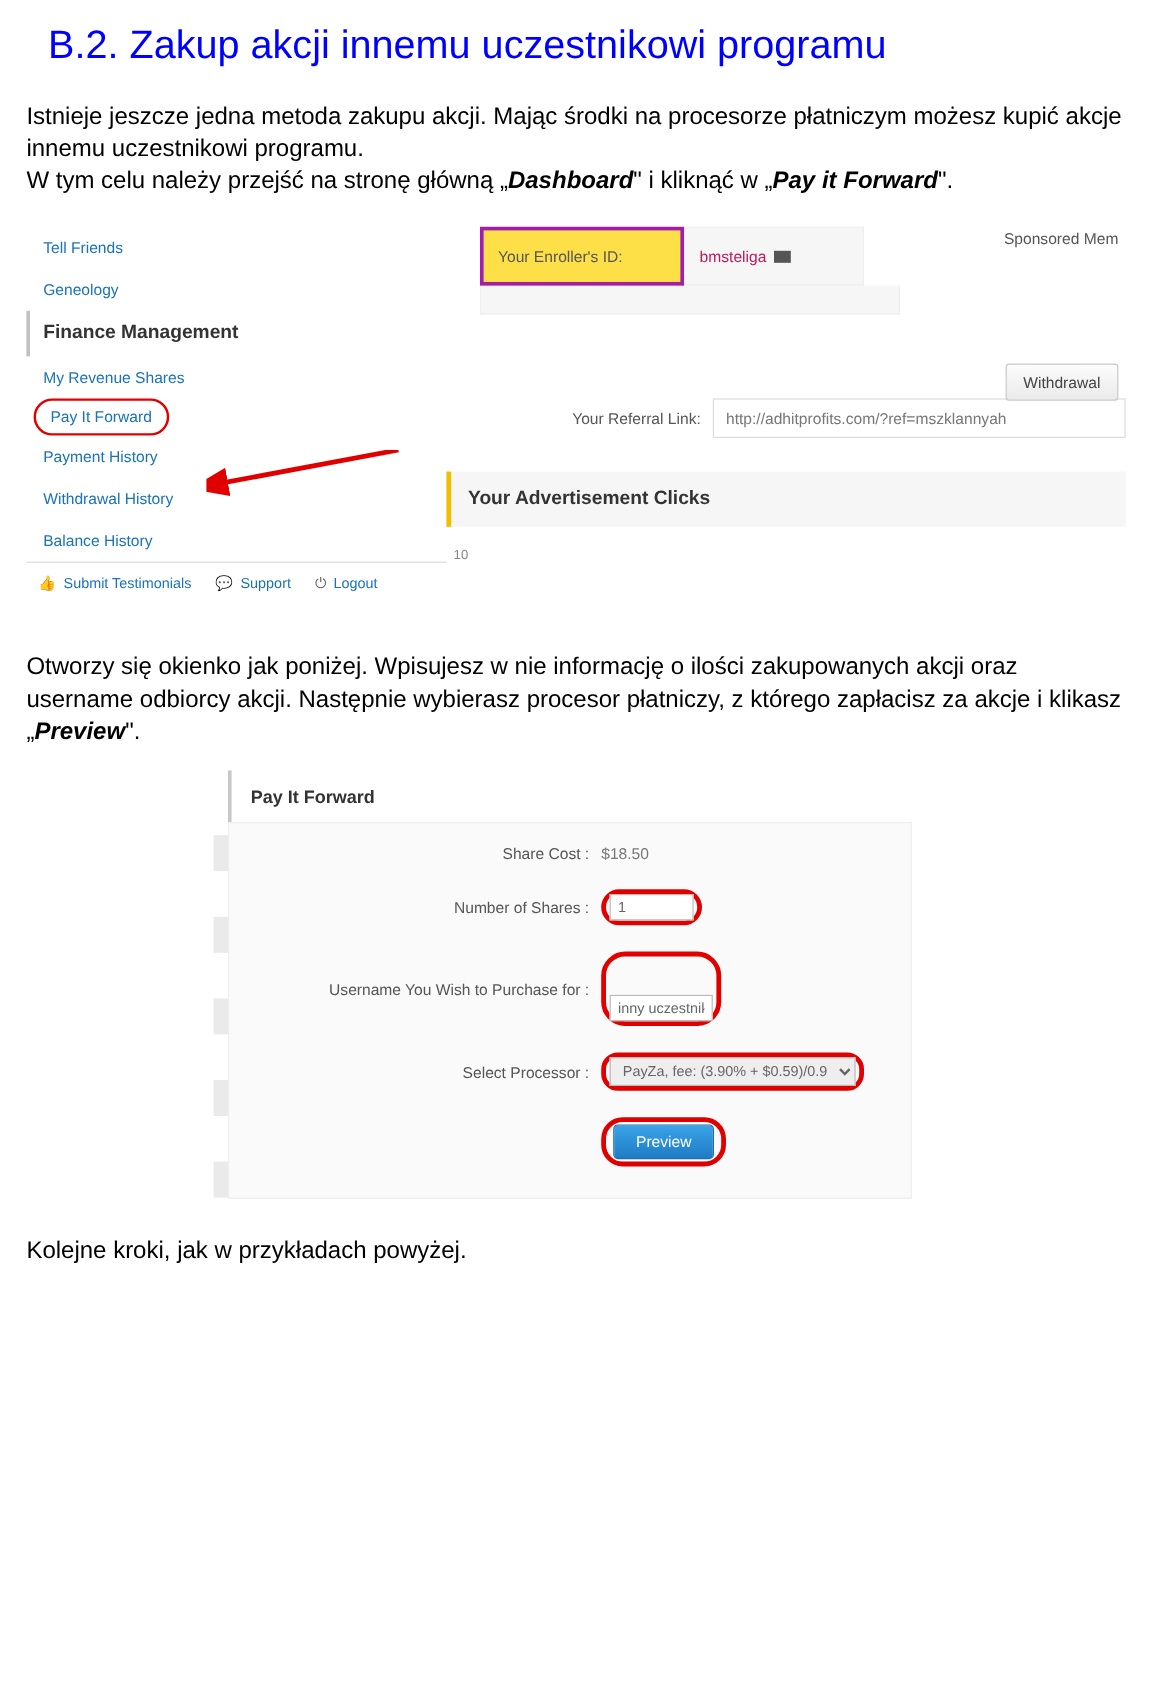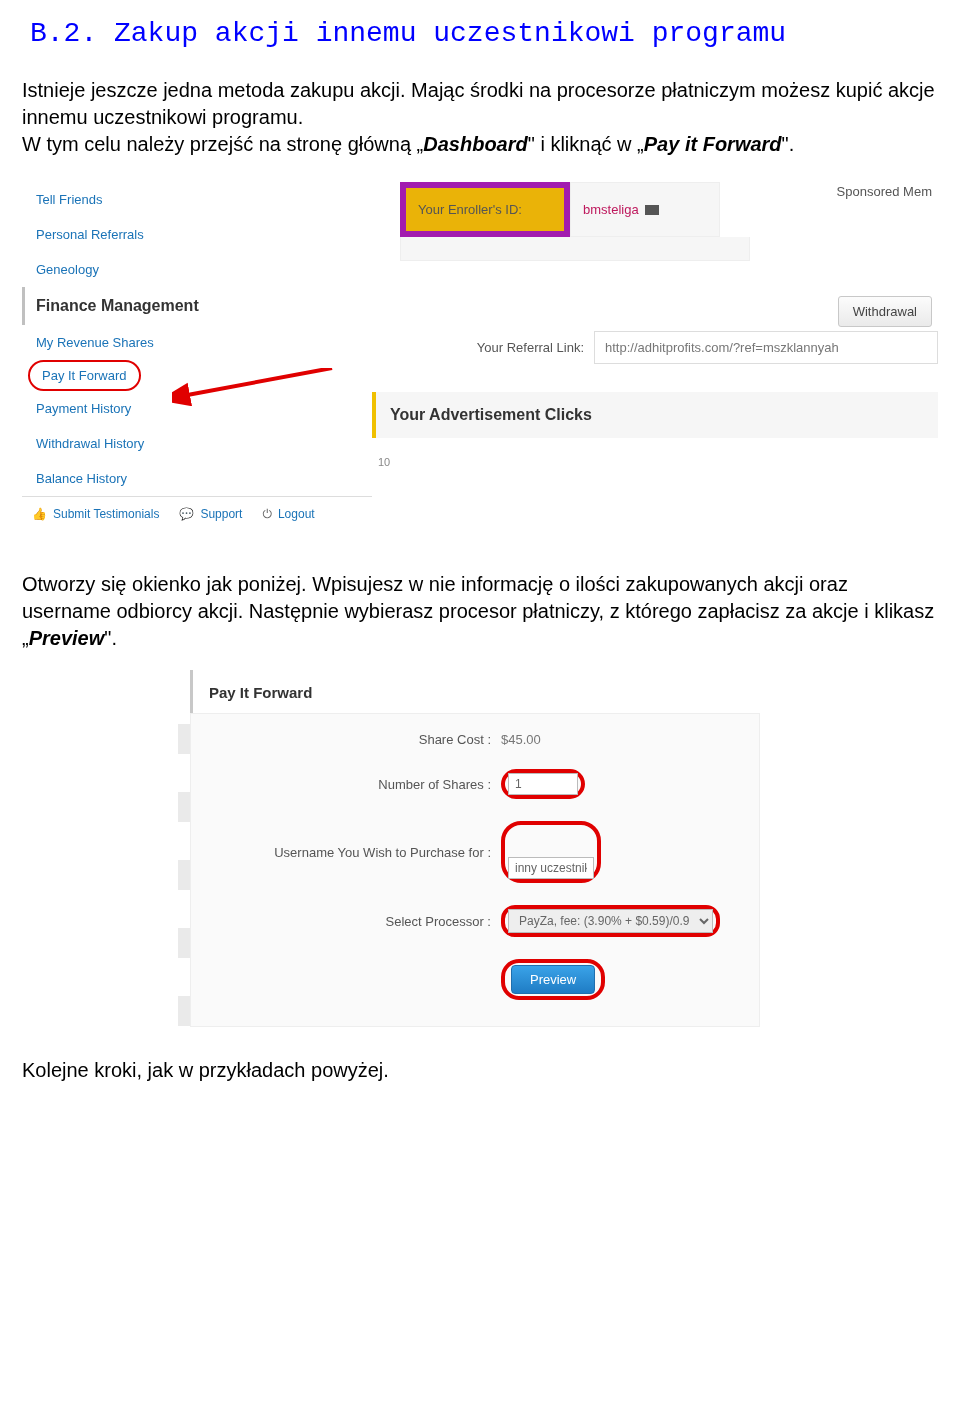--- a/index.html
+++ b/index.html
@@ -4,24 +4,23 @@
 <style>
   * { box-sizing: border-box; margin: 0; padding: 0; }
   body {
     width: 960px;
     background: #fff;
     font-family: Verdana, Arial, sans-serif;
     color: #333;
   }
   .doc-heading {
     color: #0000ff;
-    font-size: 28px;
+    font-size: 33px;
     font-weight: normal;
-    margin: 18px 0 28px 30px;
-    font-family: Liberation Mono, monospace;
+    margin: 18px 0 28px 40px;
   }
   .body-text {
     color: #000;
     font-size: 20px;
     margin: 0 22px 18px 22px;
     line-height: 1.35;
   }
   .body-text .bold-it { font-weight: bold; font-style: italic; }
 
   
@@ -75,24 +74,24 @@
   .mainarea {
     flex: 1;
     padding-top: 6px;
   }
   .enroller-row {
     display: flex;
     margin-left: 28px;
   }
   .enroller-label {
     width: 170px;
-    background: #eab308;
+    background: #fde047;
     padding: 14px 12px;
     color: #555;
-    border: 6px solid #a21caf;
+    border: 3px solid #a21caf;
   }
   .enroller-value {
     width: 150px;
     background: #f6f6f6;
     padding: 14px 12px;
     color: #be185d;
     display: flex;
     align-items: center;
     gap: 6px;
     border: 1px solid #eee;
@@ -239,21 +238,20 @@
 
 <p class="body-text">
   <span>Istnieje jeszcze jedna metoda zakupu akcji. Mając środki na procesorze płatniczym możesz kupić akcje innemu uczestnikowi programu.</span><br>
   <span>W tym celu należy przejść na stronę główną „</span><span class="bold-it">Dashboard</span><span>" i kliknąć w „</span><span class="bold-it">Pay it Forward</span><span>".</span>
 </p>
 
 <div class="shot1">
   <div class="shot1-inner">
     <div class="sidebar">
       <span class="sb-link">Tell Friends</span>
-      <span class="sb-link">Personal Referrals</span>
       <span class="sb-link">Geneology</span>
       <div class="sb-header">Finance Management</div>
       <span class="sb-link">My Revenue Shares</span>
       <div><span class="sb-link highlighted">Pay It Forward</span></div>
       <span class="sb-link">Payment History</span>
       <span class="sb-link">Withdrawal History</span>
       <span class="sb-link">Balance History</span>
       <div class="bottom-bar">
         <div class="bb-item">
           <span class="bb-icon">👍</span>
@@ -307,21 +305,21 @@
     <div></div>
       <div></div>
       <div></div>
       <div></div>
       <div></div>
   </div>
   <div class="pif-title">Pay It Forward</div>
   <div class="pif-form">
     <div class="form-row">
       <div class="form-label">Share Cost :</div>
-      <div class="form-value">$45.00</div>
+      <div class="form-value">$18.50</div>
     </div>
     <div class="form-row">
       <div class="form-label">Number of Shares :</div>
       <div class="form-value">
         <span class="circ">
           <input type="text" style="width: 70px;" value="1">
         </span>
       </div>
     </div>
     <div class="form-row">

